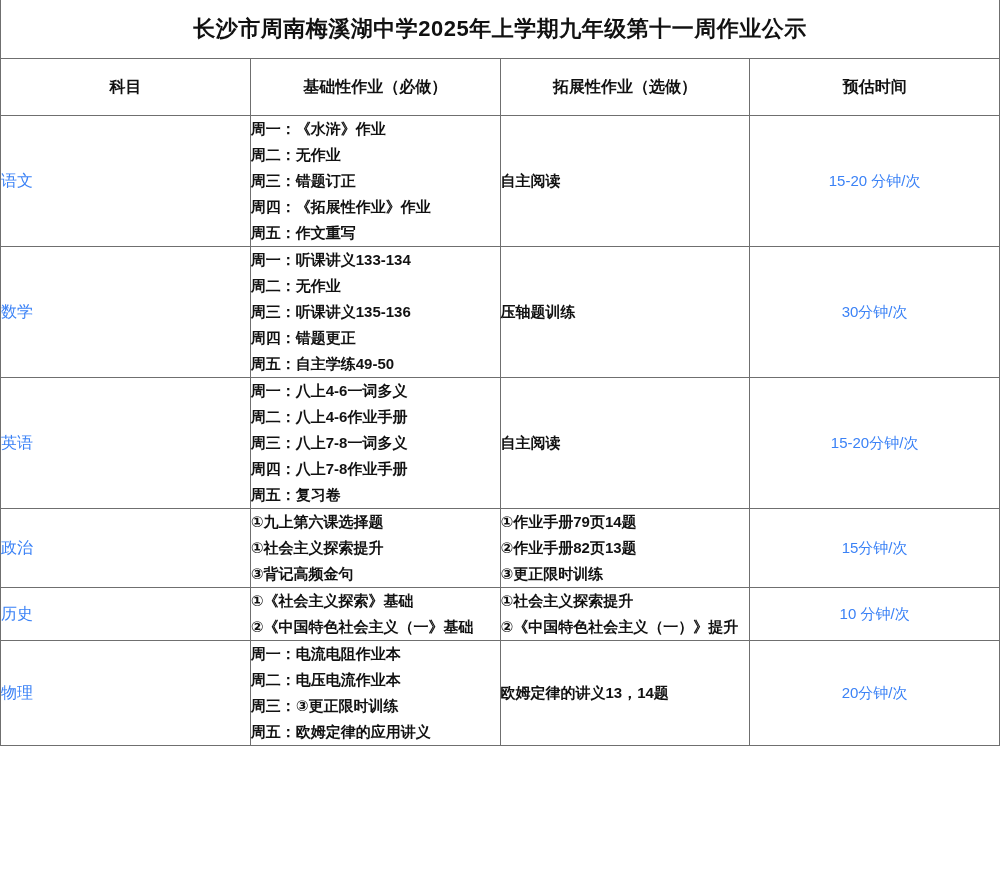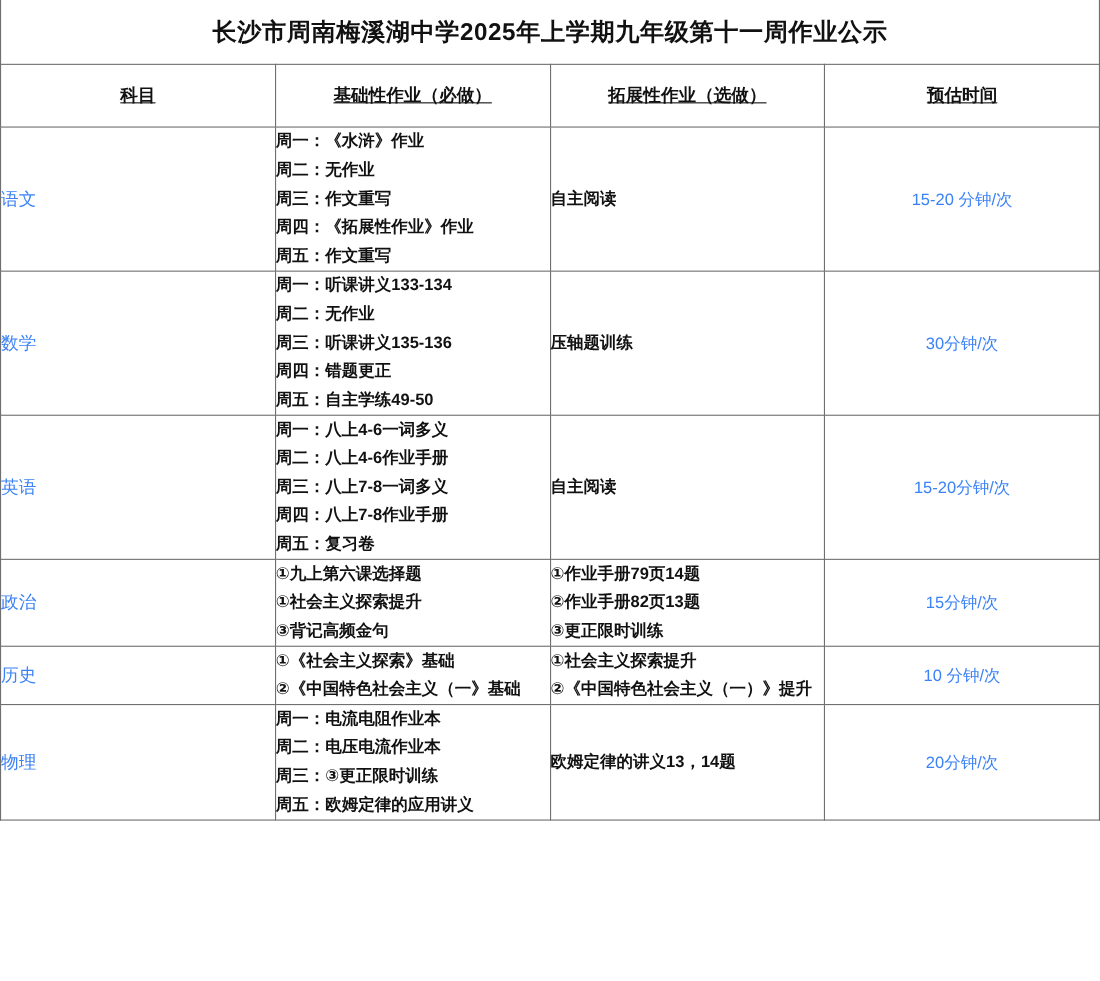--- a/index.html
+++ b/index.html
@@ -39,21 +39,20 @@
     color: #111;
     border-left: none;
     border-right: none;
     border-top: none;
   }
   .head-cell {
     height: 56px;
     font-size: 16px;
     font-weight: bold;
     color: #111;
-    text-decoration: underline;
   }
   .col-subject { width: 124px; }
   .col-basic   { width: 384px; }
   .col-ext     { width: 308px; }
   .col-time    { width: 184px; }
 
   td.subject {
     text-align: left;
     font-size: 16px;
     color: #3b82f6;
@@ -92,21 +91,21 @@
         <th class="head-cell col-time">预估时间</th>
       </tr>
     </tbody>
     <tbody id="rows-body">
         <tr>
           <td class="subject col-subject">语文</td>
           <td class="basic col-basic">
             <div class="lines">
               <div>周一：《水浒》作业</div>
               <div>周二：无作业</div>
-              <div>周三：作文重写</div>
+              <div>周三：错题订正</div>
               <div>周四：《拓展性作业》作业</div>
               <div>周五：作文重写</div>
             </div>
           </td>
           <td class="ext col-ext">
             <div class="lines">
               <div>自主阅读</div>
             </div>
           </td>
           <td class="time col-time">15-20 分钟/次</td>

